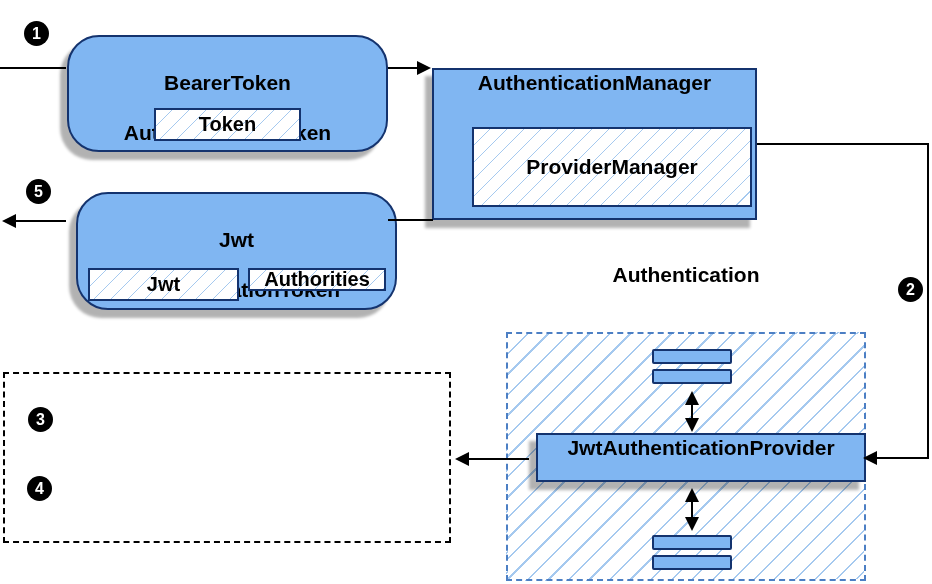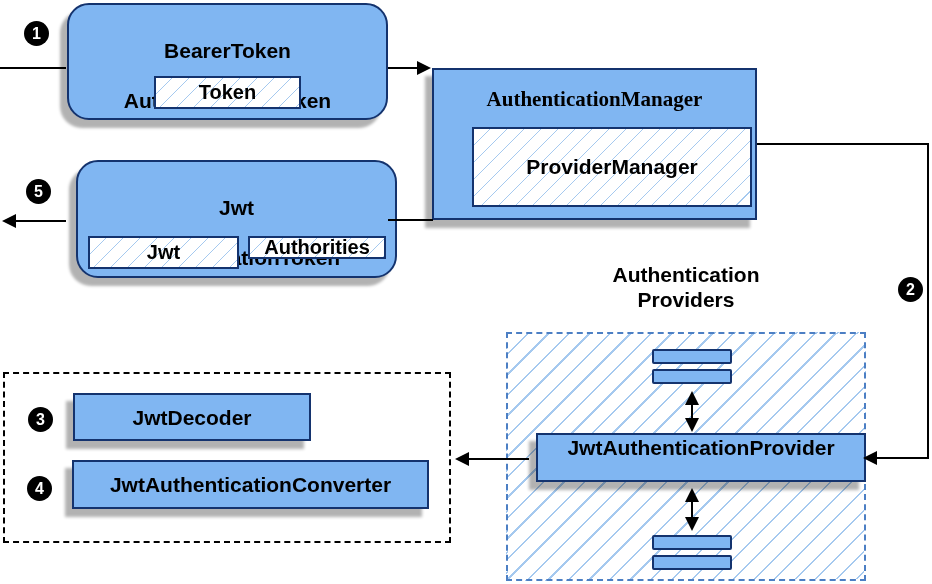--- a/index.html
+++ b/index.html
@@ -25,21 +25,21 @@
 
   .node {
     position: absolute;
     background: var(--node-fill);
     border: 2px solid var(--node-border);
     box-shadow: -7px 8px 3px rgba(0,0,0,0.30);
     text-align: center;
     font-weight: bold;
     color: var(--text-color);
   }
-  .rounded { border-radius: 22px; }
+  .rounded { border-radius: 32px; margin-top: 32px; }
 
   .node-title {
     font-size: 21px;
     line-height: 25px;
     font-weight: bold;
     white-space: pre-line;
   }
 
   .chip {
     position: absolute;
@@ -156,58 +156,51 @@
     <div class="node-title" style="margin-top:8px;">
       <span>BearerToken</span><br>
       <span>AuthenticationToken</span>
     </div>
     <div class="chip" style="left:85px; top:71px; width:147px; height:33px;">
       <span>Token</span>
     </div>
   </div>
 
   <div class="node z2" style="left:432px; top:68px; width:325px; height:152px;">
-    <div class="node-title" style="margin-top:17px;font-family:Liberation Serif, serif;">AuthenticationManager</div>
+    <div class="node-title" style="">AuthenticationManager</div>
     <div class="chip" style="left:38px; top:57px; width:280px; height:80px; font-size:21px;">
       <span>ProviderManager</span>
     </div>
   </div>
 
   <div class="node rounded z2" style="left:76px; top:160px; width:321px; height:118px;">
     <div class="node-title" style="margin-top:8px;">
       <span>Jwt</span><br>
       <span>AuthenticationToken</span>
     </div>
     <div class="chip" style="left:10px; top:74px; width:151px; height:33px;">
       <span>Jwt</span>
     </div>
     <div class="chip" style="left:170px; top:74px; width:138px; height:23px;">
       <span>Authorities</span>
     </div>
   </div>
 
   <div class="flat-label" style="left:506px; top:262px; width:360px; text-align:center; font-weight:bold; font-size:21px; line-height:25px; flex-direction:column;">
     <span>Authentication</span>
-    <span>Providers</span>
   </div>
 
   <div class="providers-box z2"></div>
 
   <div class="stack-bar z3" style="left:652px; top:349px;"></div>
   <div class="stack-bar z3" style="left:652px; top:369px;"></div>
   <div class="stack-bar z3" style="left:652px; top:535px;"></div>
   <div class="stack-bar z3" style="left:652px; top:555px;"></div>
 
   <div class="node z3" style="left:528px; top:433px; width:330px; height:49px; display:flex; align-items:flex-start; justify-content:center;margin-left:8px;">
     <span class="node-title">JwtAuthenticationProvider</span>
   </div>
 
   <div class="resolver-group z2"></div>
 
-  <div class="node z3" style="left:73px; top:393px; width:238px; height:48px; display:flex; align-items:center; justify-content:center;">
-    <span class="node-title">JwtDecoder</span>
-  </div>
-
-  <div class="node z3" style="left:72px; top:460px; width:357px; height:49px; display:flex; align-items:center; justify-content:center;">
-    <span class="node-title">JwtAuthenticationConverter</span>
-  </div>
+
 
 </div>
 
 </body></html>

